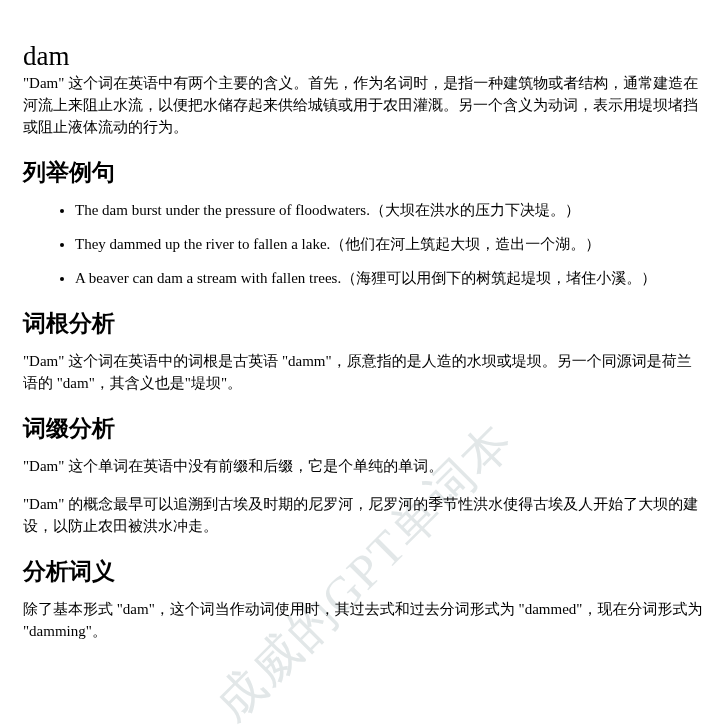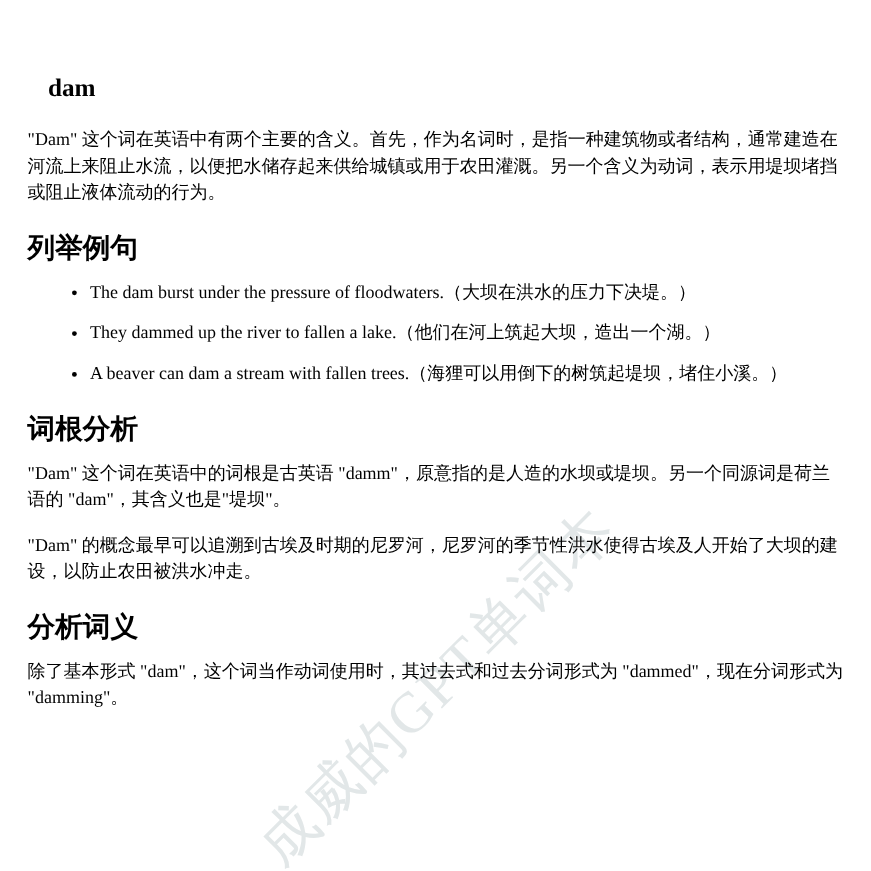--- a/index.html
+++ b/index.html
@@ -30,24 +30,24 @@
     z-index: 0;
     user-select: none;
     pointer-events: none;
   }
   .content {
     position: relative;
     z-index: 1;
     padding: 40px 23px 0 23px;
   }
   h1 {
-    font-size: 21px;
+    font-size: 27px;
     line-height: 32px;
-    font-weight: bold;
-    margin: 17px;
+    font-weight: normal;
+    margin: 0;
   }
   h2 {
     font-size: 23px;
     line-height: 26px;
     font-weight: bold;
     margin: 22px 0 13px 0;
   }
   p {
     font-size: 15px;
     line-height: 22px;
@@ -85,20 +85,24 @@
         <li>They dammed up the river to fallen a lake.（他们在河上筑起大坝，造出一个湖。）</li>
         <li>A beaver can dam a stream with fallen trees.（海狸可以用倒下的树筑起堤坝，堵住小溪。）</li>
       </ul>
     </section>
 
     <section>
       <h2>词根分析</h2>
       <p>"Dam" 这个词在英语中的词根是古英语 "damm"，原意指的是人造的水坝或堤坝。另一个同源词是荷兰语的 "dam"，其含义也是"堤坝"。</p>
     </section>
 
+    <section>
+      <h2>词缀分析</h2>
+      <p>"Dam" 这个单词在英语中没有前缀和后缀，它是个单纯的单词。</p>
+    </section>
 
     <section>
       <p>"Dam" 的概念最早可以追溯到古埃及时期的尼罗河，尼罗河的季节性洪水使得古埃及人开始了大坝的建设，以防止农田被洪水冲走。</p>
     </section>
 
     <section>
       <h2>分析词义</h2>
       <p>除了基本形式 "dam"，这个词当作动词使用时，其过去式和过去分词形式为 "dammed"，现在分词形式为 "damming"。</p>
     </section>
 

